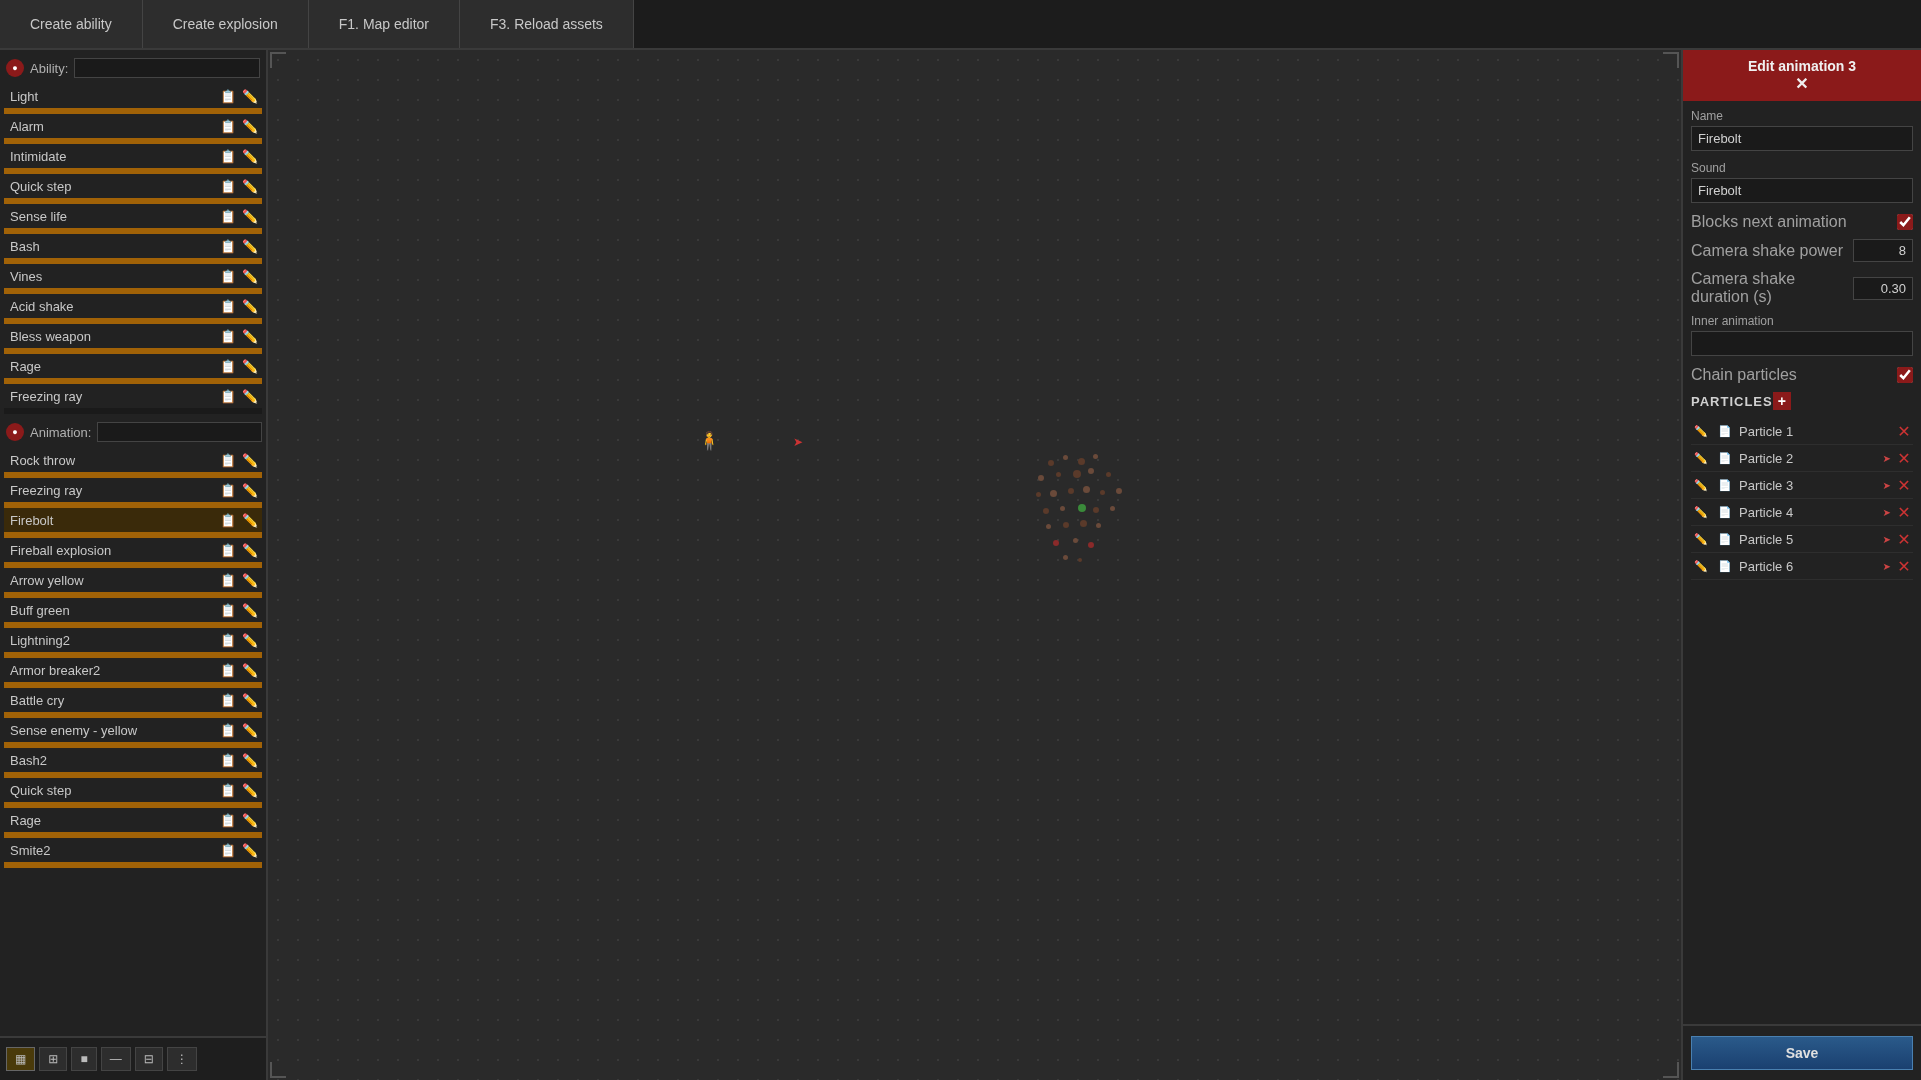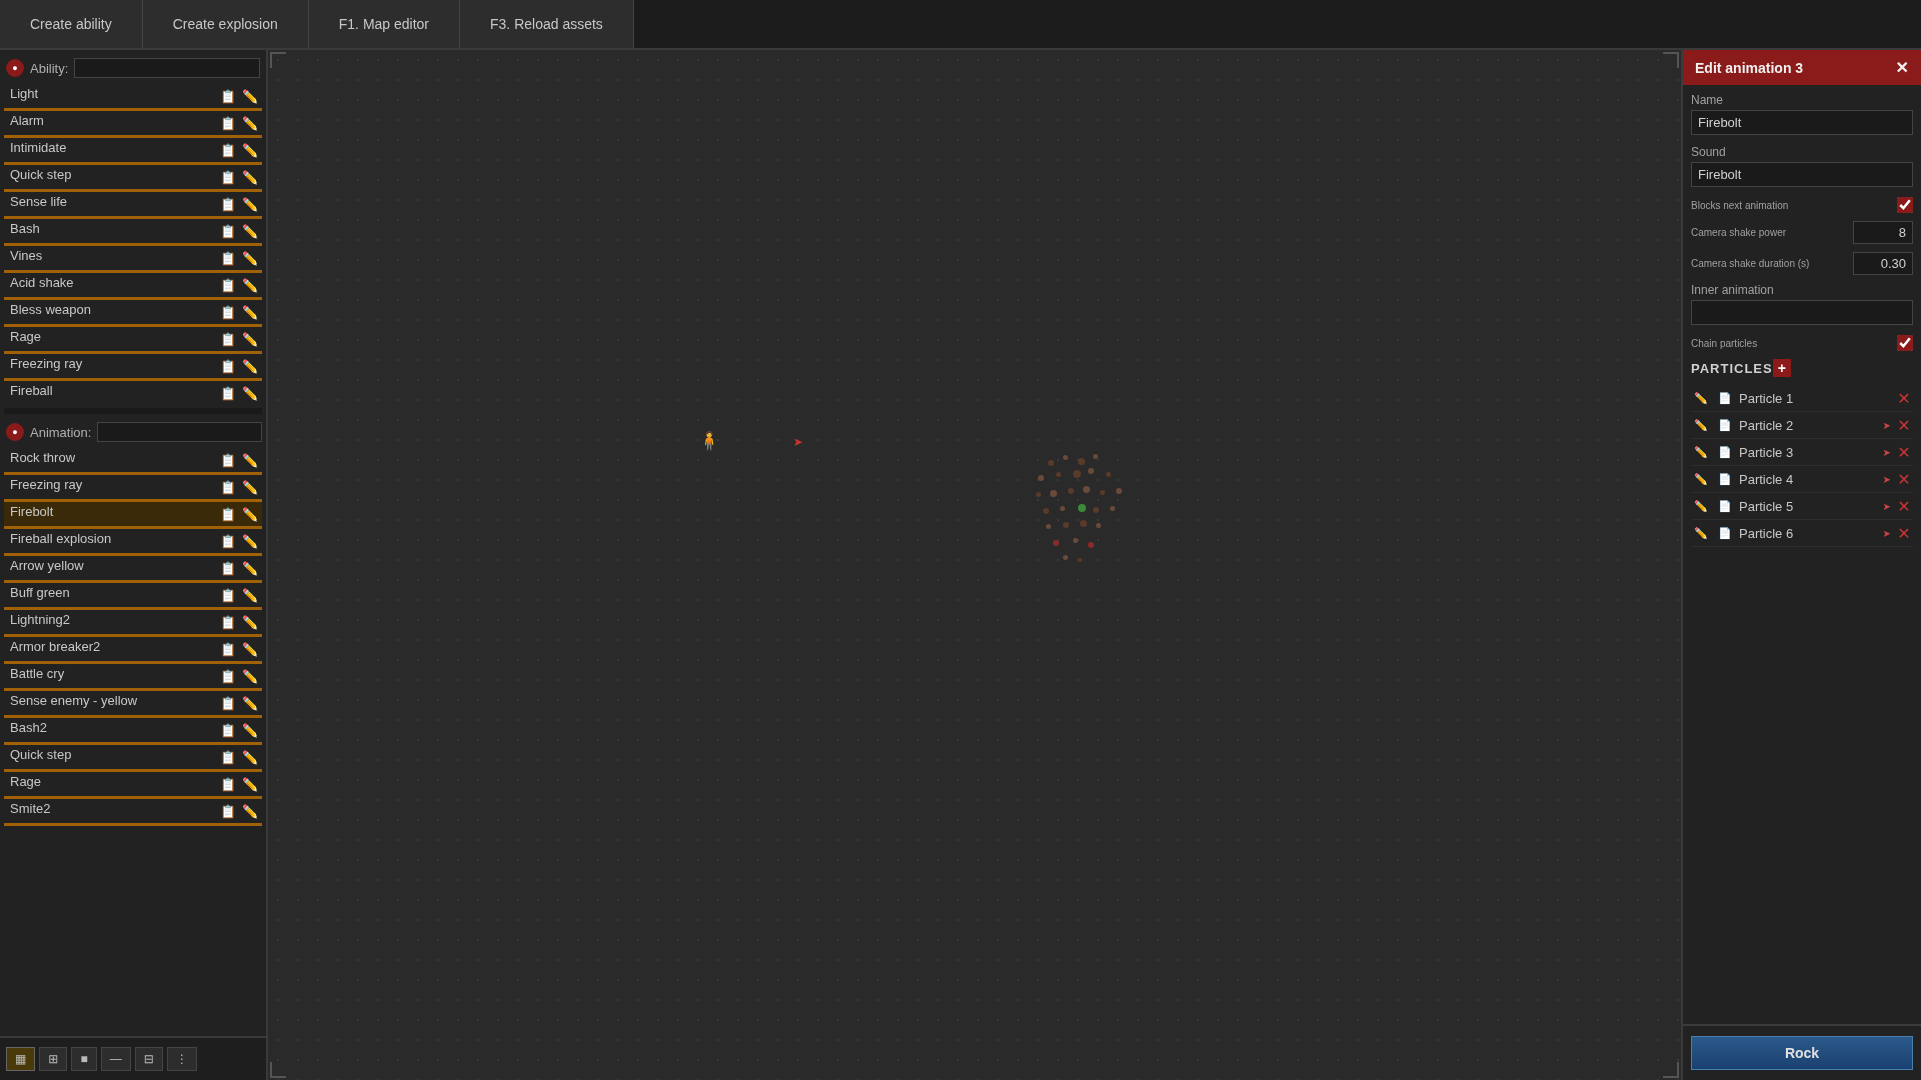--- a/index.html
+++ b/index.html
@@ -96,23 +96,24 @@
       flex: 1;
       overflow-y: auto;
       overflow-x: hidden;
     }
     .list-container::-webkit-scrollbar { width: 6px; }
     .list-container::-webkit-scrollbar-track { background: #1a1a1a; }
     .list-container::-webkit-scrollbar-thumb { background: #555; }
 
     .list-item {
       display: flex;
+      align-items: center;
       padding: 2px 2px 2px 6px;
       cursor: pointer;
-      border-bottom: 3px solid #a16207;
+      border-bottom: 6px solid #a16207;
     }
     .list-item.selected { background: #3a2a0a; }
     .list-item-name {
       flex: 1;
       font-size: 13px;
       color: #c8c8c8;
     }
     .list-item-icons {
       display: flex;
       gap: 2px;
@@ -190,20 +191,21 @@
     .right-panel-header {
       background: #8b1a1a;
       padding: 8px 12px;
       font-size: 14px;
       color: #f0f0f0;
       font-weight: bold;
       display: flex;
       align-items: center;
       justify-content: space-between;
       flex-shrink: 0;
+      flex-direction: column;
     }
     .right-panel-body {
       flex: 1;
       overflow-y: auto;
       padding: 8px;
     }
     .right-panel-body::-webkit-scrollbar { width: 6px; }
     .right-panel-body::-webkit-scrollbar-track { background: #1a1a1a; }
     .right-panel-body::-webkit-scrollbar-thumb { background: #555; }
 
@@ -224,21 +226,21 @@
       font-size: 13px;
     }
     .field-row {
       display: flex;
       align-items: center;
       justify-content: space-between;
       margin-bottom: 8px;
     }
     .field-row-label {
       color: #a0a0a0;
-      font-size: 10px;
+      font-size: 16px;
     }
     .field-row-value {
       background: #1a1a1a;
       border: 1px solid #444;
       color: #d0d0d0;
       padding: 3px 6px;
       font-size: 13px;
       width: 60px;
       text-align: right;
     }
@@ -706,17 +708,17 @@
     <button class="icon-btn" data-interactable="true" style="font-size:11px;">✏️</button>
     <button class="icon-btn" data-interactable="true" style="font-size:11px;">📄</button>
     <span class="particle-item-name" data-interactable="false">Particle 6</span>
     <span class="particle-icon-small" data-interactable="false">➤</span>
     <button class="particle-delete-btn" data-interactable="true">✕</button>
   </div>
         </div>
 
     </div>
     <div class="save-bar" data-interactable="false">
-      <button class="save-btn" data-interactable="true">Rock</button>
+      <button class="save-btn" data-interactable="true">Save</button>
     </div>
   </div>
 
 </div>
 
 </body></html>

